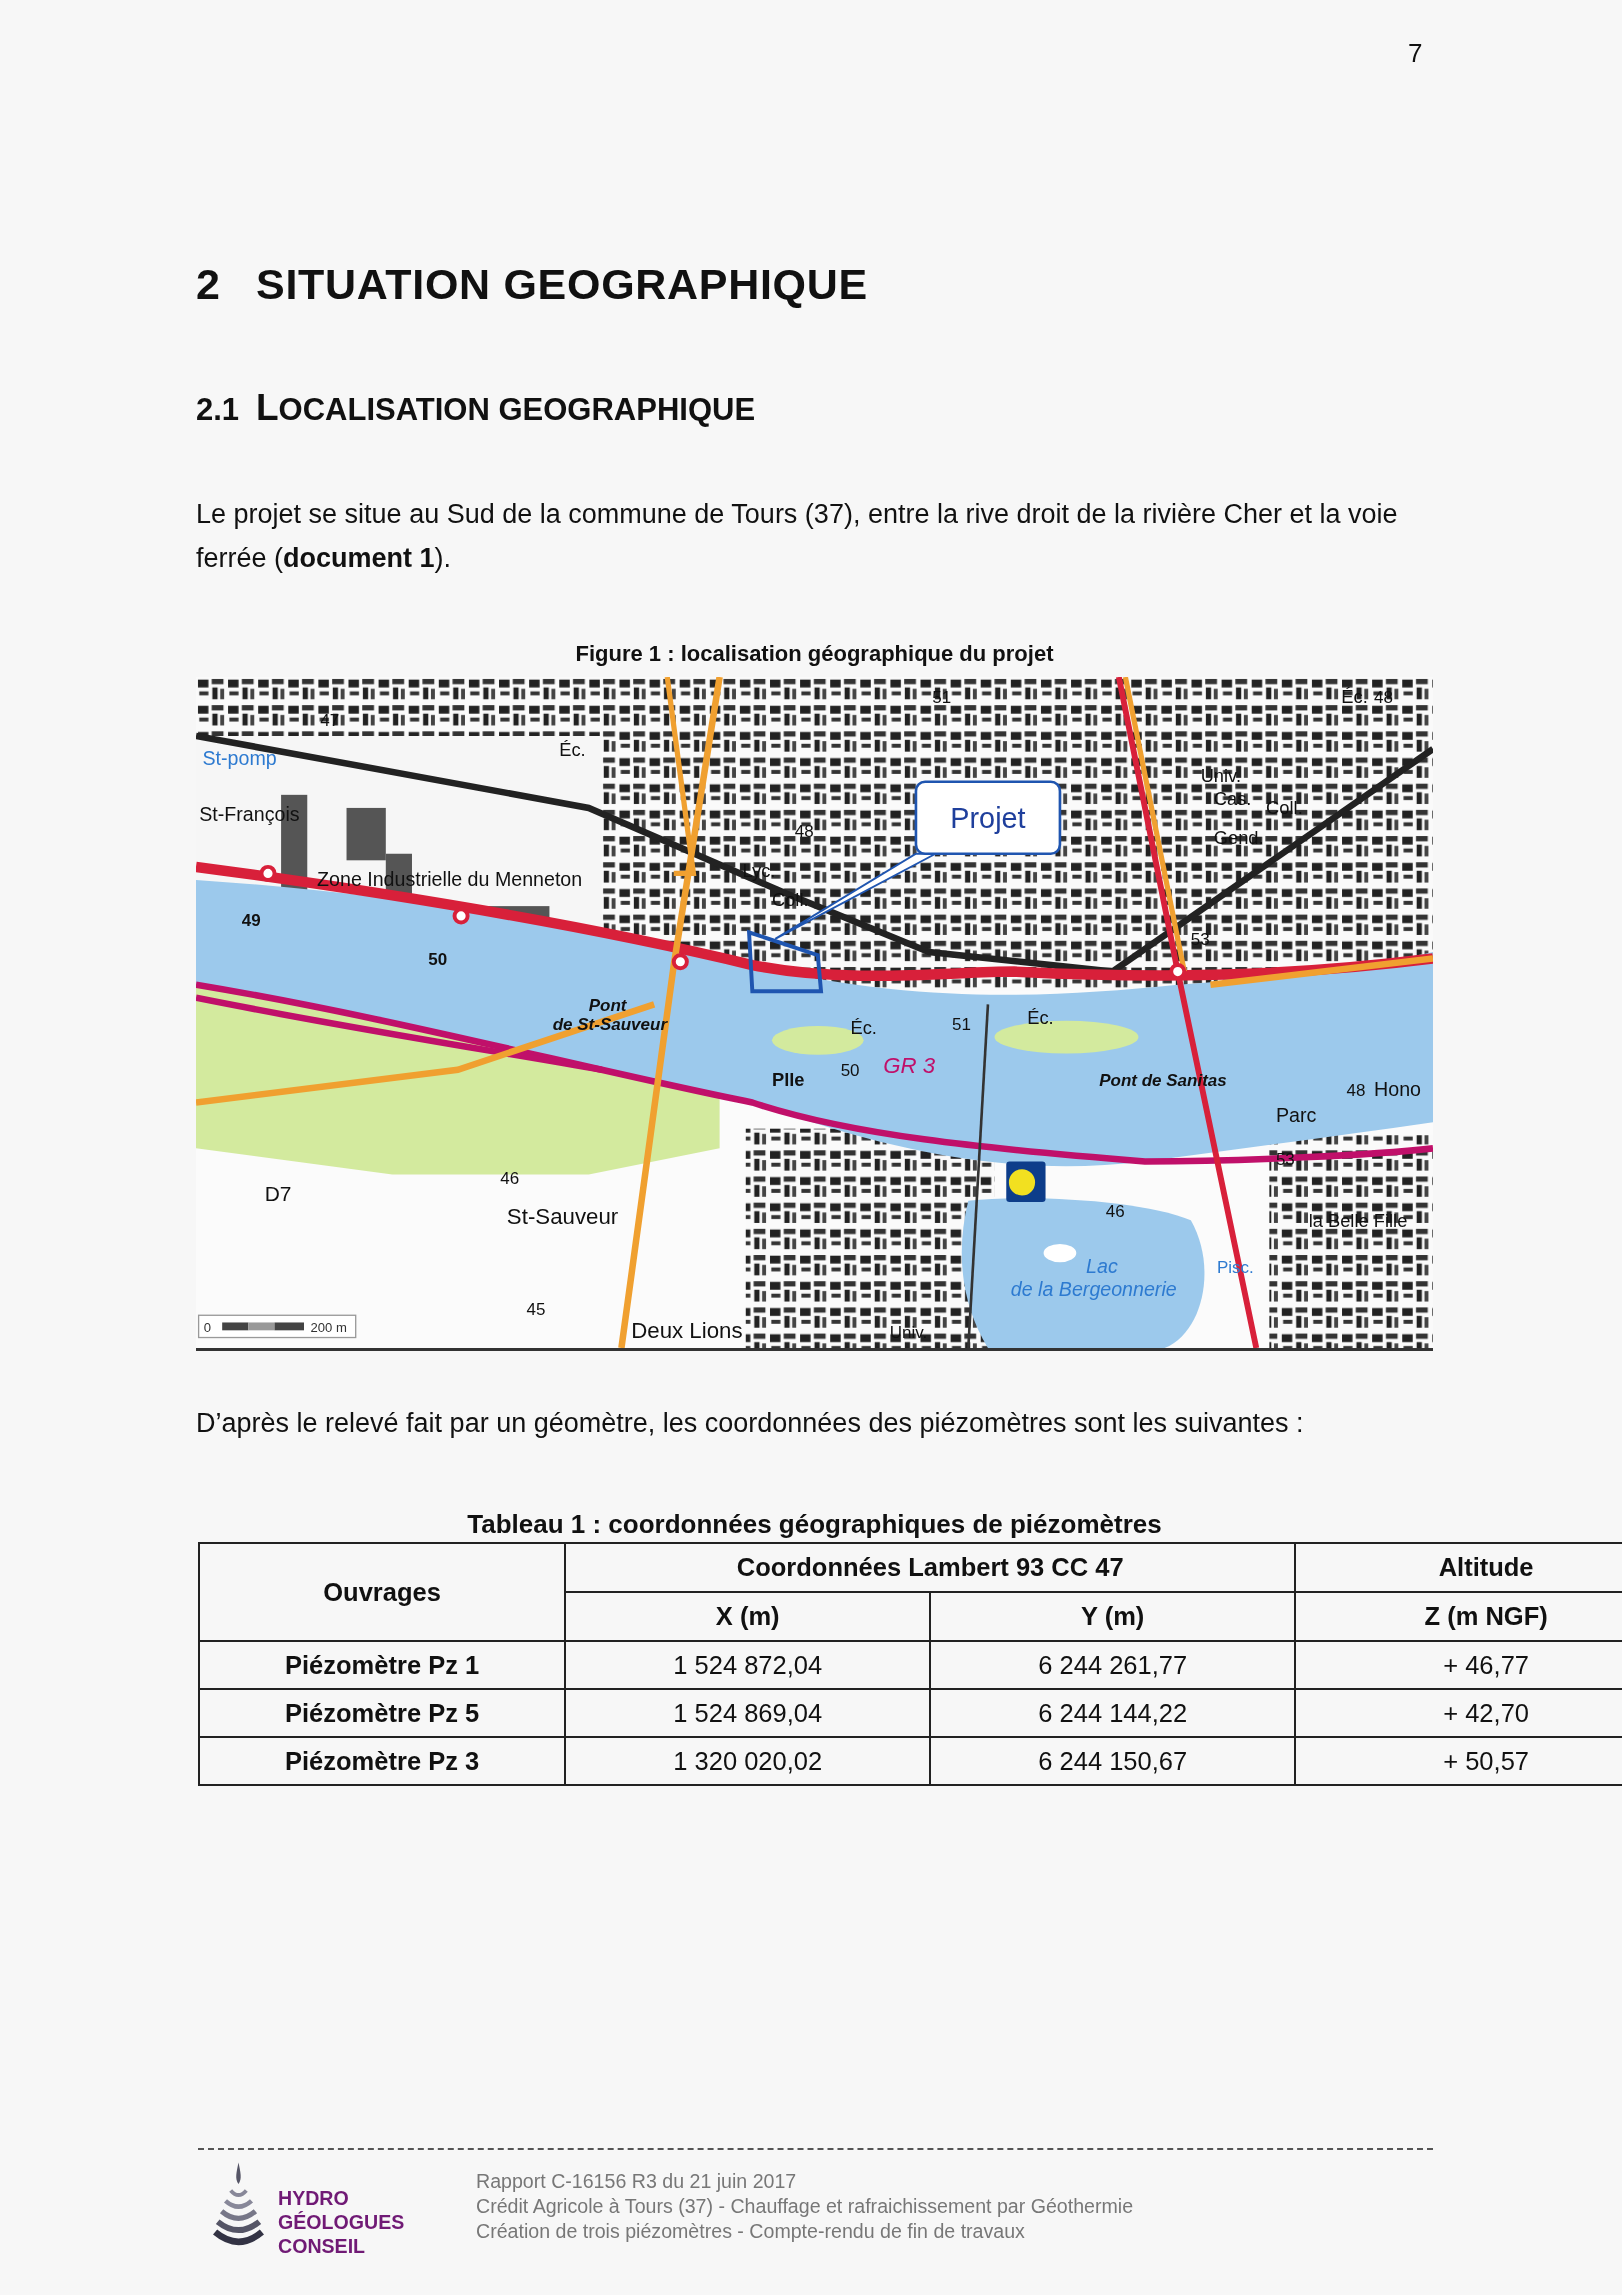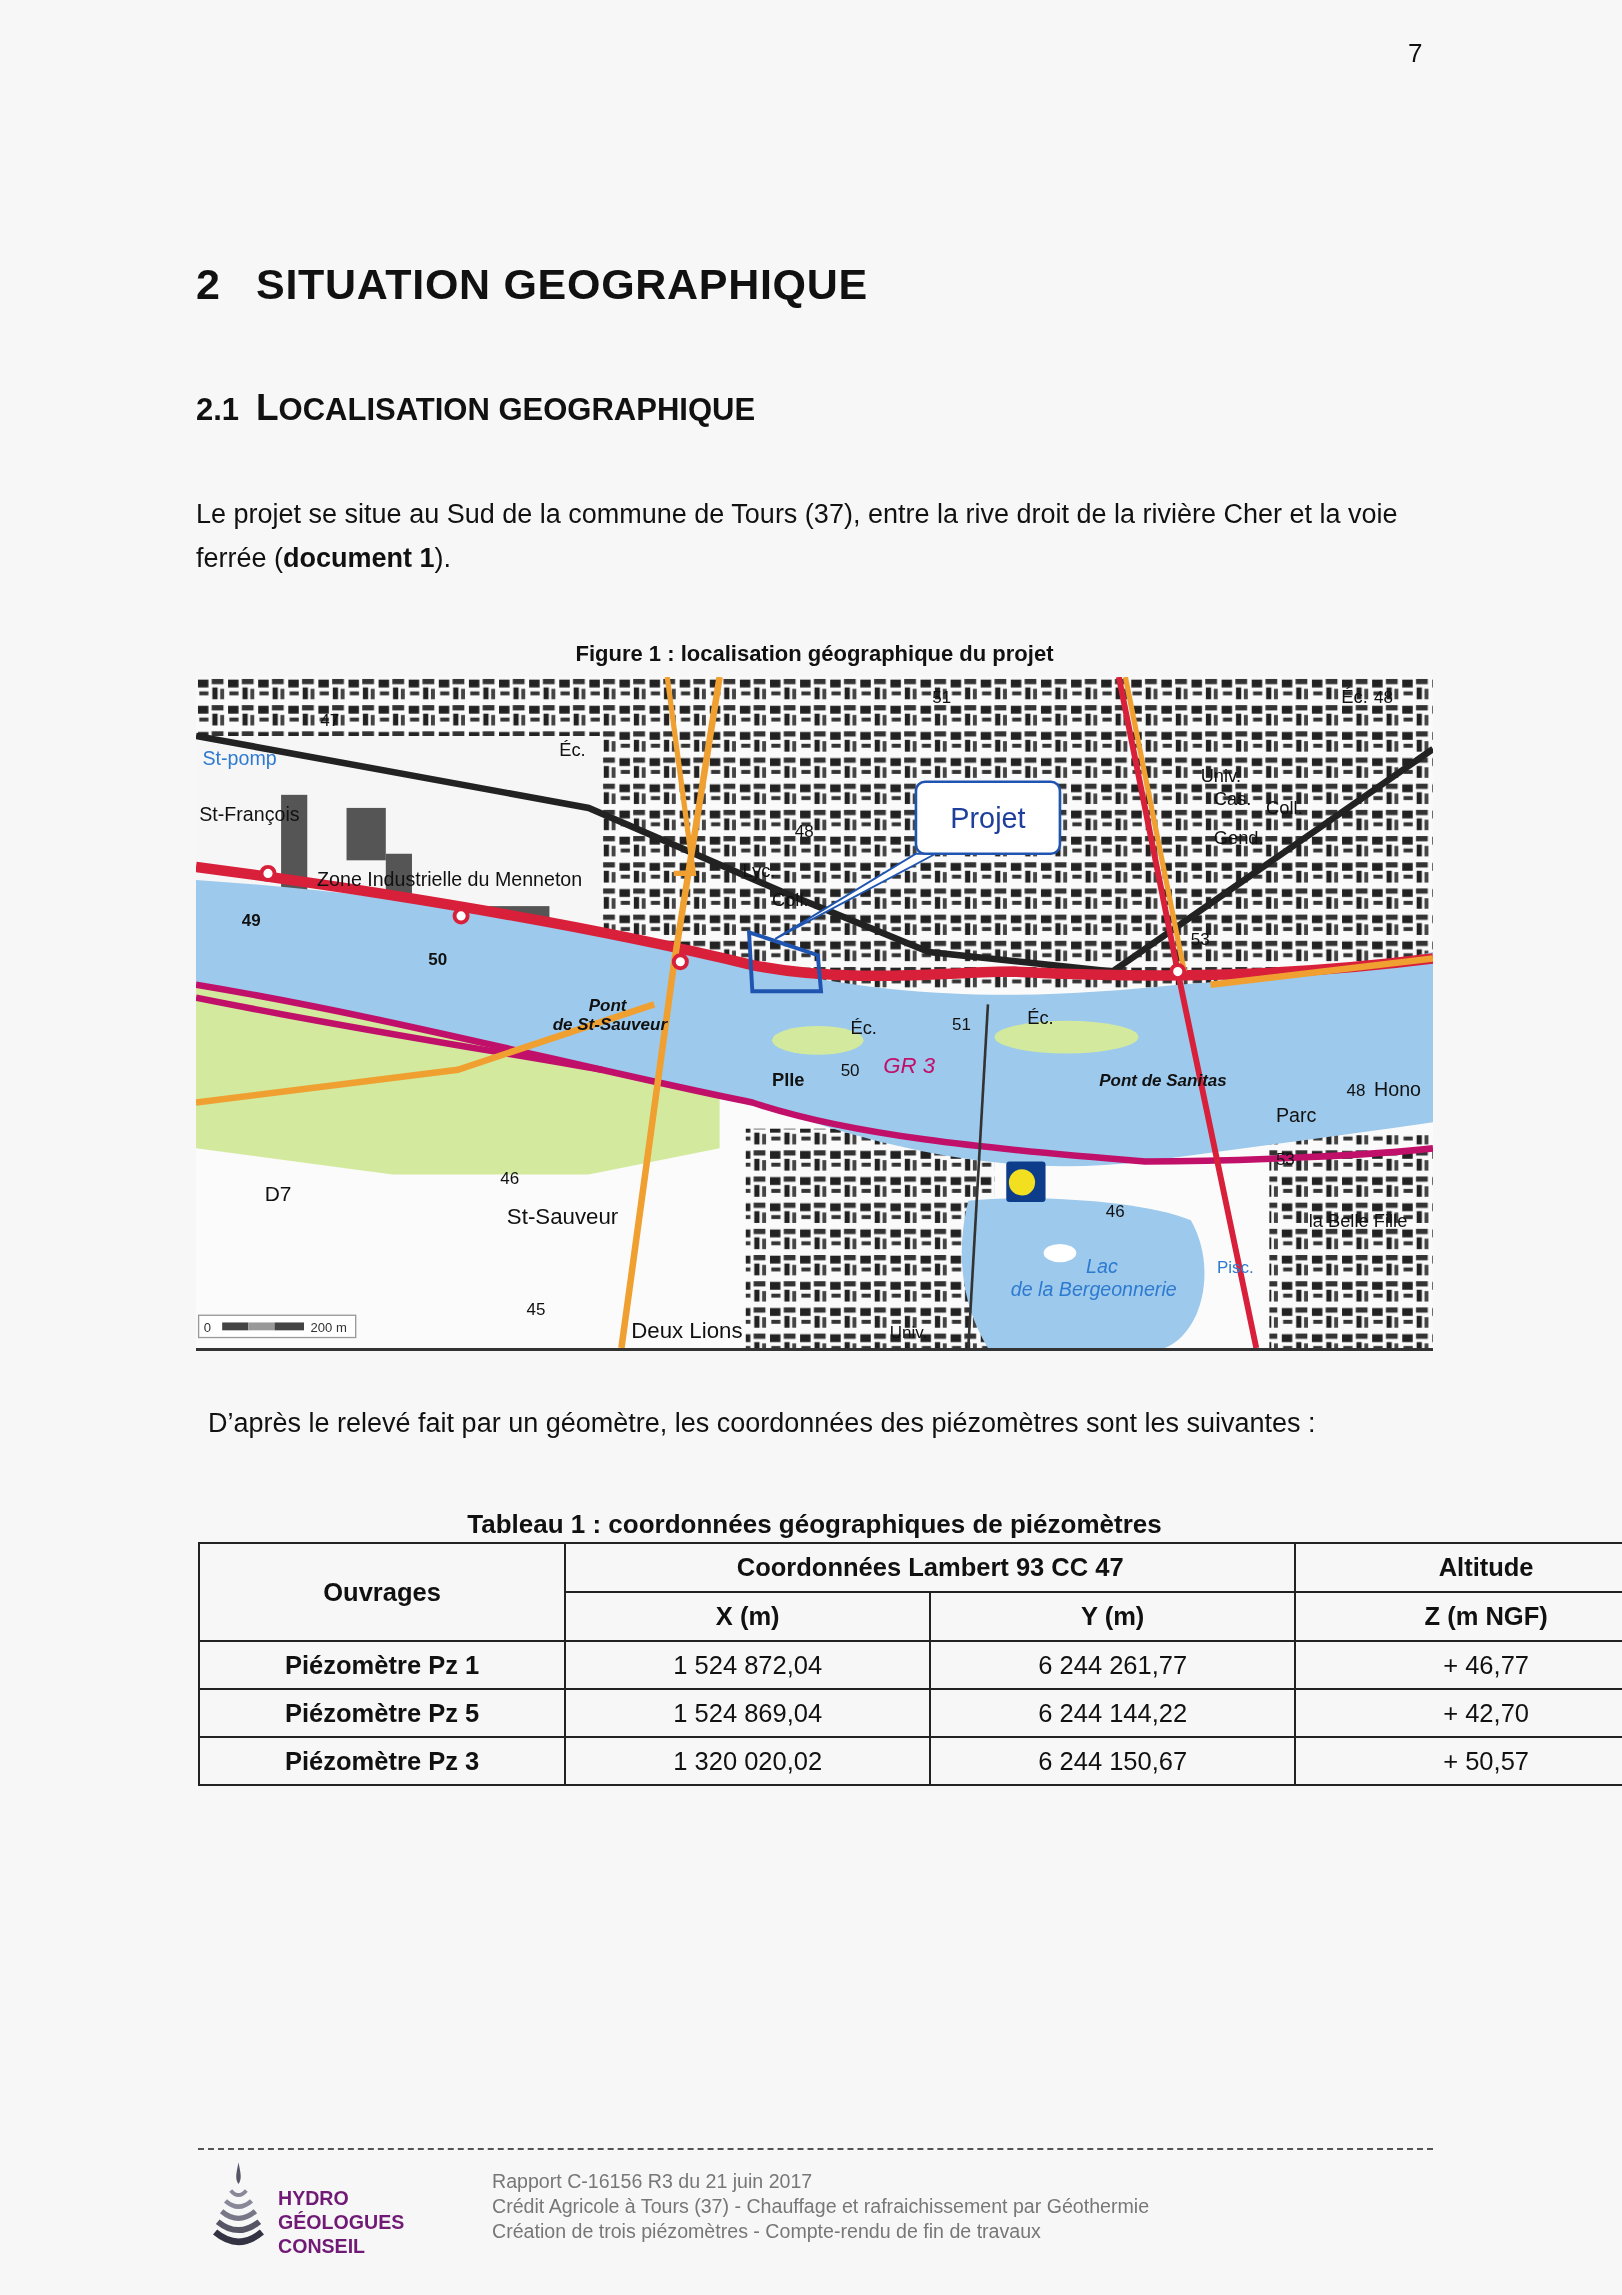--- a/index.html
+++ b/index.html
@@ -11,30 +11,30 @@
   .h1 .num { display:inline-block; width:60px; }
   .h2 { left:196px; top:387px; font-size:31px; font-weight:bold; }
   .h2 .num { display:inline-block; width:60px; }
   .h2 .cap { font-size:37px; }
   .para { left:196px; top:492px; width:1243px; font-size:27px; line-height:44px; }
   .para b { font-weight:bold; }
   .fig-cap { left:196px; top:641px; width:1237px; text-align:center; font-size:22px; font-weight:bold; }
   .map { left:196px; top:677px; width:1237px; height:671px; background:#fbfbfb; border-bottom:3.9px solid #333; overflow:hidden; }
   .map svg { width:100%; height:100%; display:block; }
   .maplabel { font-family:"Liberation Sans", sans-serif; }
-  .para2 { left:208px; top:1408px; font-size:27px; }
+  .para2 { left:196px; top:1408px; font-size:27px; }
   .tab-cap { left:196px; top:1509px; width:1237px; text-align:center; font-size:26px; font-weight:bold; }
   table.coords { position:absolute; left:198px; top:1542px; width:1480px; border-collapse:collapse; font-size:25.5px; }
   table.coords td { border:2px solid #222; text-align:center; height:46px; padding:0; }
   table.coords td.hdr { font-weight:bold; }
   table.coords td.rowhdr { font-weight:bold; }
   .footer-rule { left:198px; top:2148px; width:1235px; height:0; border-top:2px dashed #555; }
   .logo { left:206px; top:2159px; width:65px; height:98px; }
   .logo-text { left:278px; top:2186px; font-size:19.6px; font-weight:bold; line-height:24px; color:#701a75; }
-  .footer-text { left:492px; top:2169px; font-size:19.6px; line-height:25px; color:#777; }
+  .footer-text { left:476px; top:2169px; font-size:19.6px; line-height:25px; color:#777; }
 </style>
 </head>
 <body>
 
 <div class="abs page-num">7</div>
 
 <div class="abs h1">
   <span class="num">2</span><span>SITUATION GEOGRAPHIQUE</span>
 </div>
 

